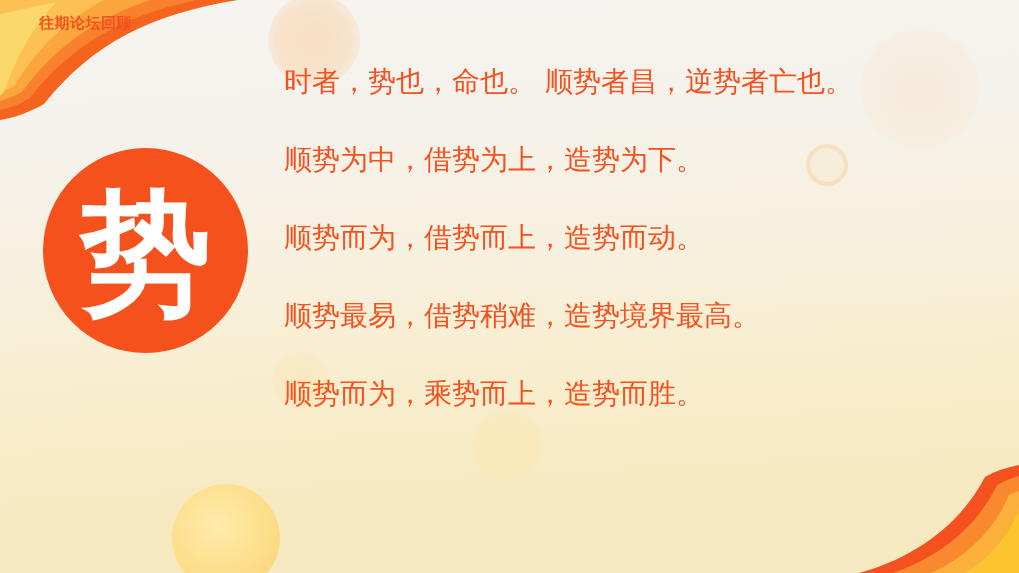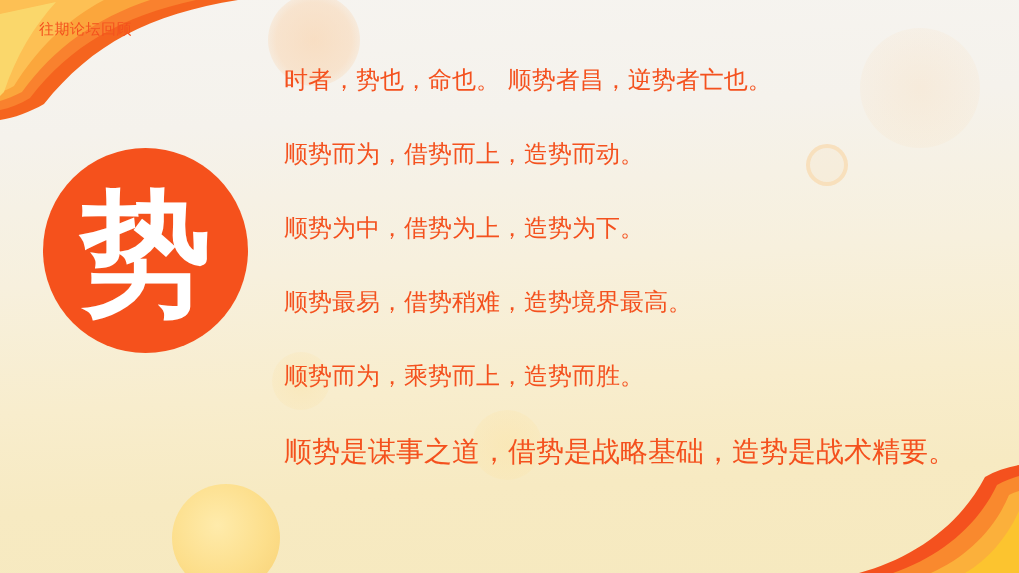--- a/index.html
+++ b/index.html
@@ -85,23 +85,23 @@
     position: absolute;
     pointer-events: none;
   }
   .corner-tl { left: 0; top: 0; }
   .corner-br { right: 0; bottom: 0; }
 
   
   #slide-label {
     position: absolute;
     left: 39px;
-    top: 20px;
+    top: 14px;
     font-size: 15px;
-    font-weight: 400;
+    font-weight: 700;
     letter-spacing: 0.5px;
     color: #f4511e;
     white-space: nowrap;
   }
 
   
   #logo-medallion {
     position: absolute;
     left: 43px;
     top: 148px;
@@ -125,21 +125,21 @@
 
   
   #quote-block {
     position: absolute;
     left: 284px;
     top: 68px;
     width: 724px;
   }
   .quote-line {
     font-family: "DejaVu Serif", "Liberation Serif", serif;
-    font-size: 24px;
+    font-size: 28px;
     line-height: 1;
     color: #f4511e;
     white-space: nowrap;
     margin: 0 0 50px 0;
   }
   .quote-line:last-child { margin-bottom: 0; }
   .quote-line.wide { font-size: 28px; }
 </style>
 </head>
 <body>
@@ -169,20 +169,19 @@
   </svg>
 
   <div id="slide-label">往期论坛回顾</div>
 
   <div id="logo-medallion">
     <span id="logo-glyph">势</span>
   </div>
 
   <div id="quote-block">
     <p class="quote-line">时者，势也，命也。  顺势者昌，逆势者亡也。</p>
+    <p class="quote-line">顺势为中，借势为上，造势为下。</p>
     <p class="quote-line">顺势而为，借势而上，造势而动。</p>
-    <p class="quote-line">顺势为中，借势为上，造势为下。</p>
     <p class="quote-line">顺势最易，借势稍难，造势境界最高。</p>
     <p class="quote-line">顺势而为，乘势而上，造势而胜。</p>
-    <p class="quote-line wide">顺势是谋事之道，借势是战略基础，造势是战术精要。</p>
   </div>
 
 </div>
 
 </body></html>

